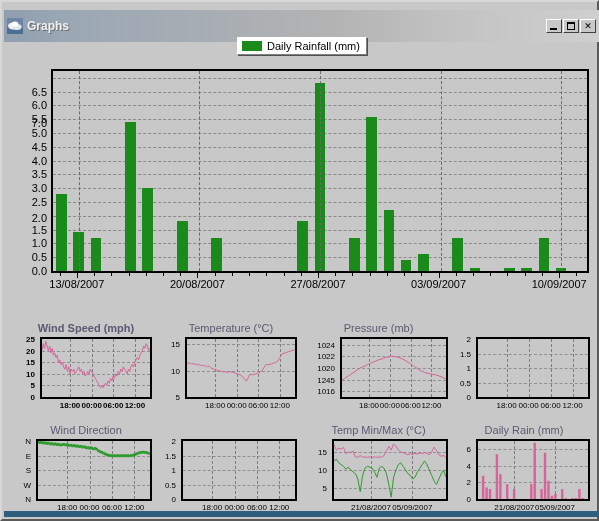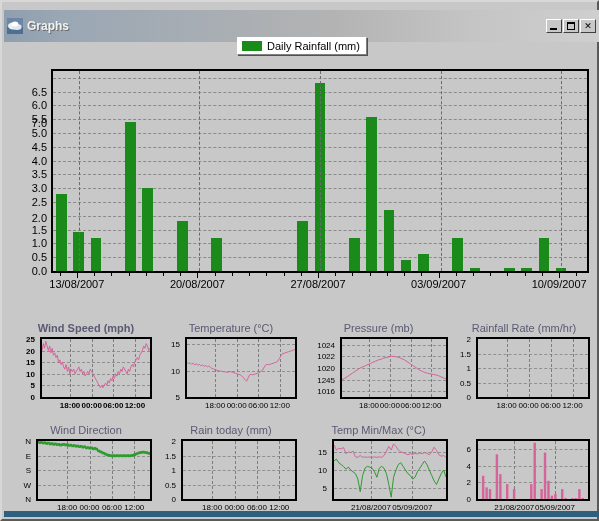--- a/index.html
+++ b/index.html
@@ -299,21 +299,20 @@
       <div class="small-ylab" style="left: 0px; width: 29px; top: 57.6px;">1245</div>
       <div class="small-ylab" style="left: 0px; width: 29px; top: 46px;">1020</div>
       <div class="small-ylab" style="left: 0px; width: 29px; top: 34.4px;">1022</div>
       <div class="small-ylab" style="left: 0px; width: 29px; top: 22.8px;">1024</div>
       <div class="small-xlab" style="left: 63.04px; top: 79px;">18:00</div>
       <div class="small-xlab" style="left: 83.84px; top: 79px;">00:00</div>
       <div class="small-xlab" style="left: 104.64px; top: 79px;">06:00</div>
       <div class="small-xlab" style="left: 125.44px; top: 79px;">12:00</div>
     </div>
   <div class="small" id="sc-rainfall-rate" style="left:452px;top:320px;width:140px;height:92px;">
-      <div class="small-title">Rainfall Rate (mm/hr)</div>
       <div class="small-plot" style="left: 22px; top: 15px; width: 114px; height: 62px;">
         <div class="sh" style="top: 43.5px;"></div>
         <div class="sh" style="top: 29px;"></div>
         <div class="sh" style="top: 14.5px;"></div>
         <div class="sv" style="left: 28.6px;"></div>
         <div class="sv" style="left: 50.6px;"></div>
         <div class="sv" style="left: 72.6px;"></div>
         <div class="sv" style="left: 94.6px;"></div>
         <svg width="110" height="58" style="position: absolute; left: 0px; top: 0px;"></svg>
       </div>
@@ -412,21 +411,20 @@
       <div class="small-ylab" style="left: 0px; width: 15px; top: 60.5px;">W</div>
       <div class="small-ylab" style="left: 0px; width: 15px; top: 46px;">S</div>
       <div class="small-ylab" style="left: 0px; width: 15px; top: 31.5px;">E</div>
       <div class="small-ylab" style="left: 0px; width: 15px; top: 17px;">N</div>
       <div class="small-xlab" style="left: 51.12px; top: 79px;">18:00</div>
       <div class="small-xlab" style="left: 73.52px; top: 79px;">00:00</div>
       <div class="small-xlab" style="left: 95.92px; top: 79px;">06:00</div>
       <div class="small-xlab" style="left: 118.32px; top: 79px;">12:00</div>
     </div>
   <div class="small" id="sc-rain-today" style="left:159px;top:422px;width:140px;height:92px;">
-      <div class="small-title">Rain today (mm)</div>
       <div class="small-plot" style="left: 20px; top: 15px; width: 116px; height: 62px;">
         <div class="sh" style="top: 43.5px;"></div>
         <div class="sh" style="top: 29px;"></div>
         <div class="sh" style="top: 14.5px;"></div>
         <div class="sv" style="left: 29.12px;"></div>
         <div class="sv" style="left: 51.52px;"></div>
         <div class="sv" style="left: 73.92px;"></div>
         <div class="sv" style="left: 96.32px;"></div>
         <svg width="112" height="58" style="position: absolute; left: 0px; top: 0px;"></svg>
       </div>
@@ -453,20 +451,21 @@
           <polyline points="0.00,19.94 2.38,18.13 4.77,21.75 7.15,23.56 9.53,25.38 11.91,28.28 14.30,26.10 16.68,29.00 19.06,30.81 21.45,32.63 23.83,38.06 26.21,50.75 28.60,34.44 30.98,27.19 33.36,25.38 35.74,26.10 38.13,27.19 40.51,30.81 42.89,36.25 45.28,27.19 47.66,25.38 50.04,27.19 52.43,32.63 54.81,43.50 57.19,56.19 59.57,36.25 61.96,29.00 64.34,23.56 66.72,21.75 69.11,25.38 71.49,29.00 73.87,32.63 76.26,34.44 78.64,38.06 81.02,36.25 83.40,30.81 85.79,27.19 88.17,23.56 90.55,19.94 92.94,23.56 95.32,29.00 97.70,34.44 100.09,39.88 102.47,43.50 104.85,38.06 107.23,32.63 109.62,29.00 112.00,36.25" fill="none" stroke="#2e9b2e" stroke-width="1"></polyline>
         </svg>
       </div>
       <div class="small-ylab" style="left: 0px; width: 21px; top: 64.125px;">5</div>
       <div class="small-ylab" style="left: 0px; width: 21px; top: 46px;">10</div>
       <div class="small-ylab" style="left: 0px; width: 21px; top: 27.875px;">15</div>
       <div class="small-xlab" style="left: 64.96px; top: 79px;">21/08/2007</div>
       <div class="small-xlab" style="left: 106.4px; top: 79px;">05/09/2007</div>
     </div>
   <div class="small" id="sc-daily-rain" style="left:452px;top:422px;width:140px;height:92px;">
+      <div class="small-title">Daily Rain (mm)</div>
       <div class="small-plot" style="left: 22px; top: 15px; width: 114px; height: 62px;">
         <div class="sh" style="top: 41.4286px;"></div>
         <div class="sh" style="top: 24.8571px;"></div>
         <div class="sh" style="top: 8.28571px;"></div>
         <div class="sv" style="left: 36.3px;"></div>
         <div class="sv" style="left: 77px;"></div>
         <svg width="110" height="58" style="position: absolute; left: 0px; top: 0px;">
           <rect x="3.95" y="34.80" width="2.41" height="23.20" fill="#d6649a"></rect>
           <rect x="7.39" y="46.40" width="2.41" height="11.60" fill="#d6649a"></rect>
           <rect x="10.83" y="48.06" width="2.41" height="9.94" fill="#d6649a"></rect>

